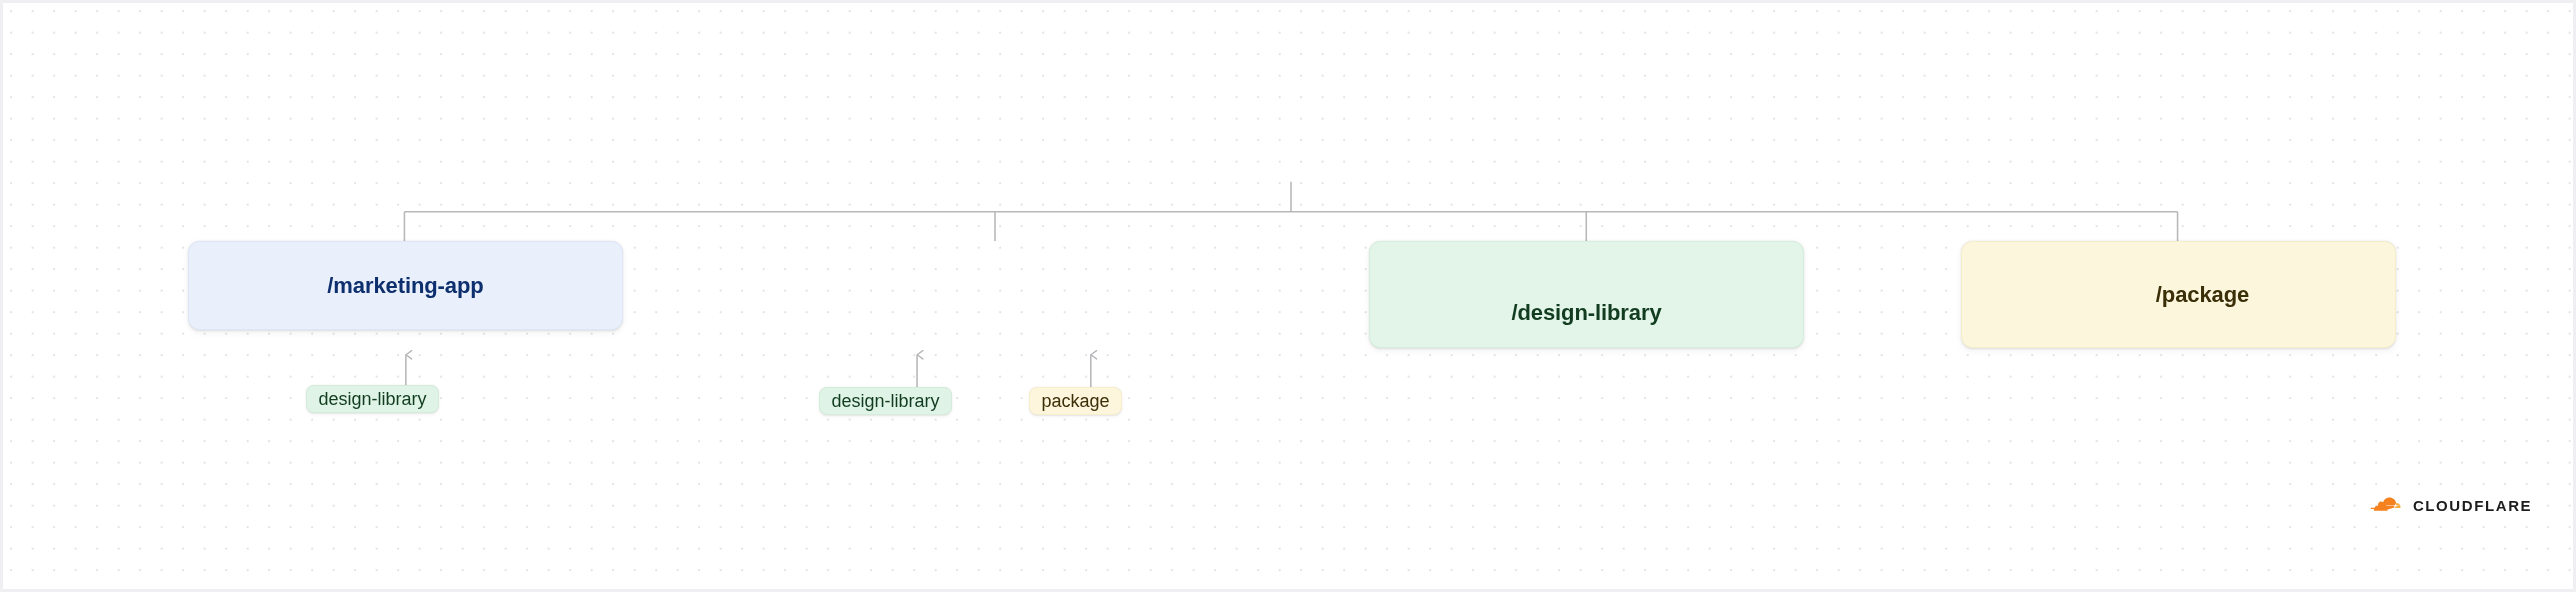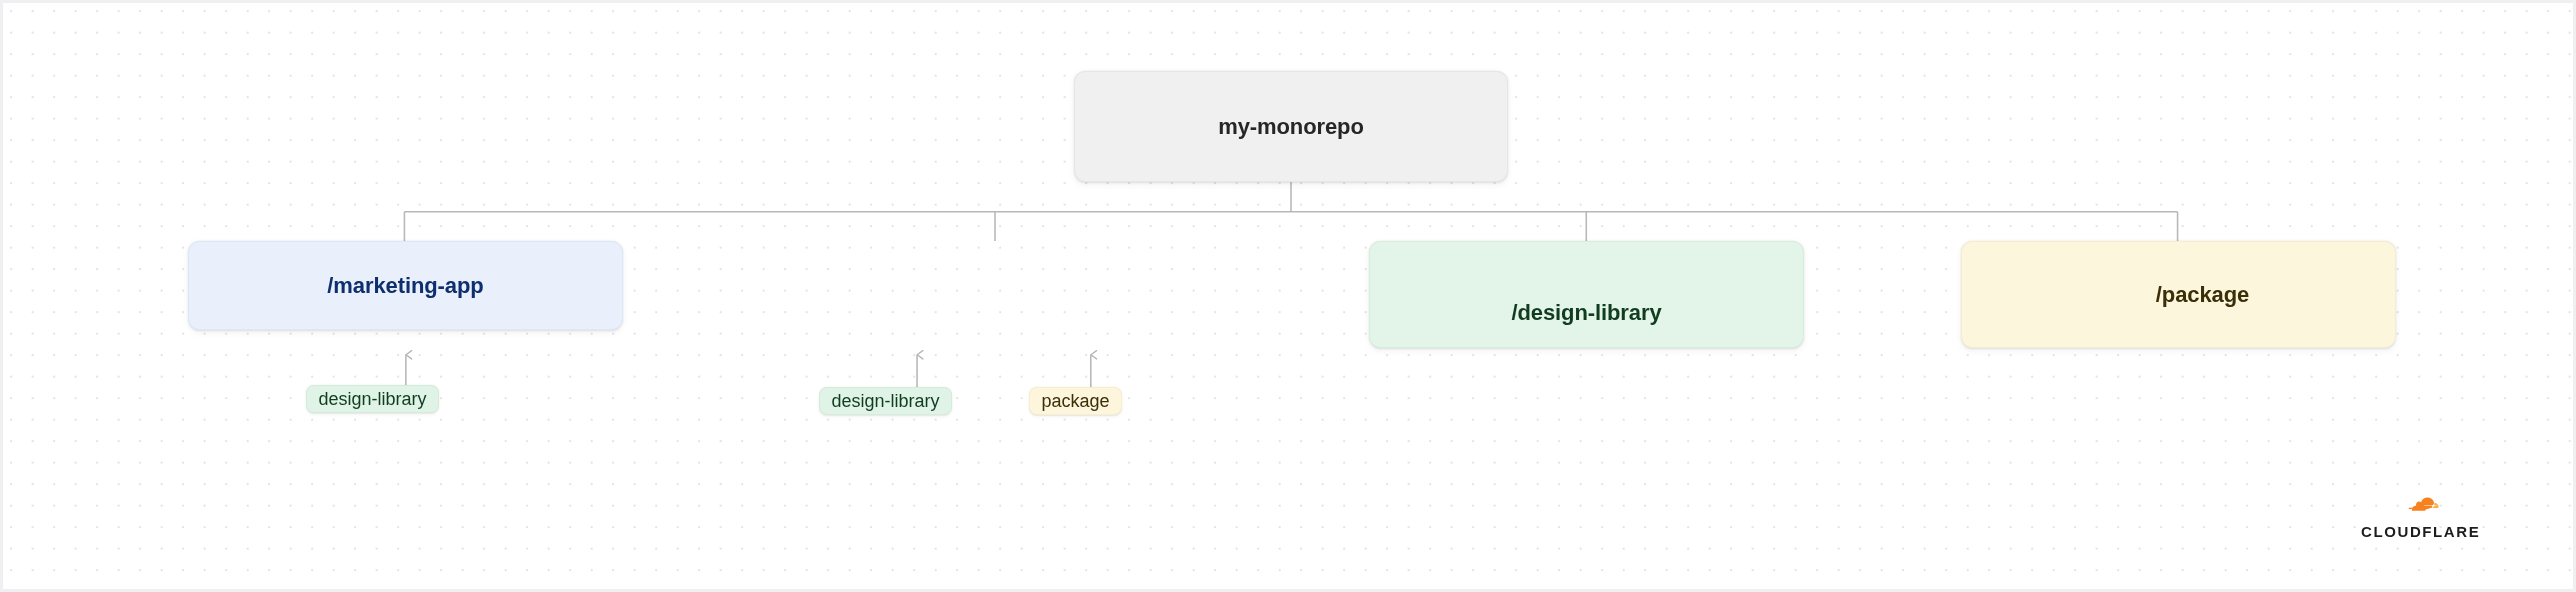--- a/index.html
+++ b/index.html
@@ -95,21 +95,20 @@
 
   
   #cf-logo {
     position: absolute;
     left: 2358px;
     top: 491px;
     display: flex;
     align-items: center;
     gap: 7.9px;
     z-index: 4;
-    flex-direction: column;
   }
   #cf-wordmark {
     font-size: 15px;
     font-weight: 700;
     letter-spacing: 1.6px;
     color: #1d1d1d;
     line-height: 1;
   }
 </style>
 </head>
@@ -139,23 +138,20 @@
     <g stroke="#b8b8bb" stroke-width="2.2" fill="none">
 
       <path d="M 562 556 L 562 492" marker-end="url(#arrowUp)"></path>
 
       <path d="M 1277 558 L 1277 492" marker-end="url(#arrowUp)"></path>
 
       <path d="M 1520 558 L 1520 492" marker-end="url(#arrowUp)"></path>
     </g>
   </svg>
 
-  <div class="node root" style="left:1071px; top:68px; width:434px; height:111px;">
-    <span class="node-label">my-monorepo</span>
-  </div>
 
   <div class="node blue" style="left:185px; top:238px; width:435px; height:89px;">
     <span class="node-label">/marketing-app</span>
   </div>
 
 
   <div class="node green" style="left:1366px; top:238px; width:435px; height:107px;">
     <span class="node-label">/design-library</span>
   </div>
 

